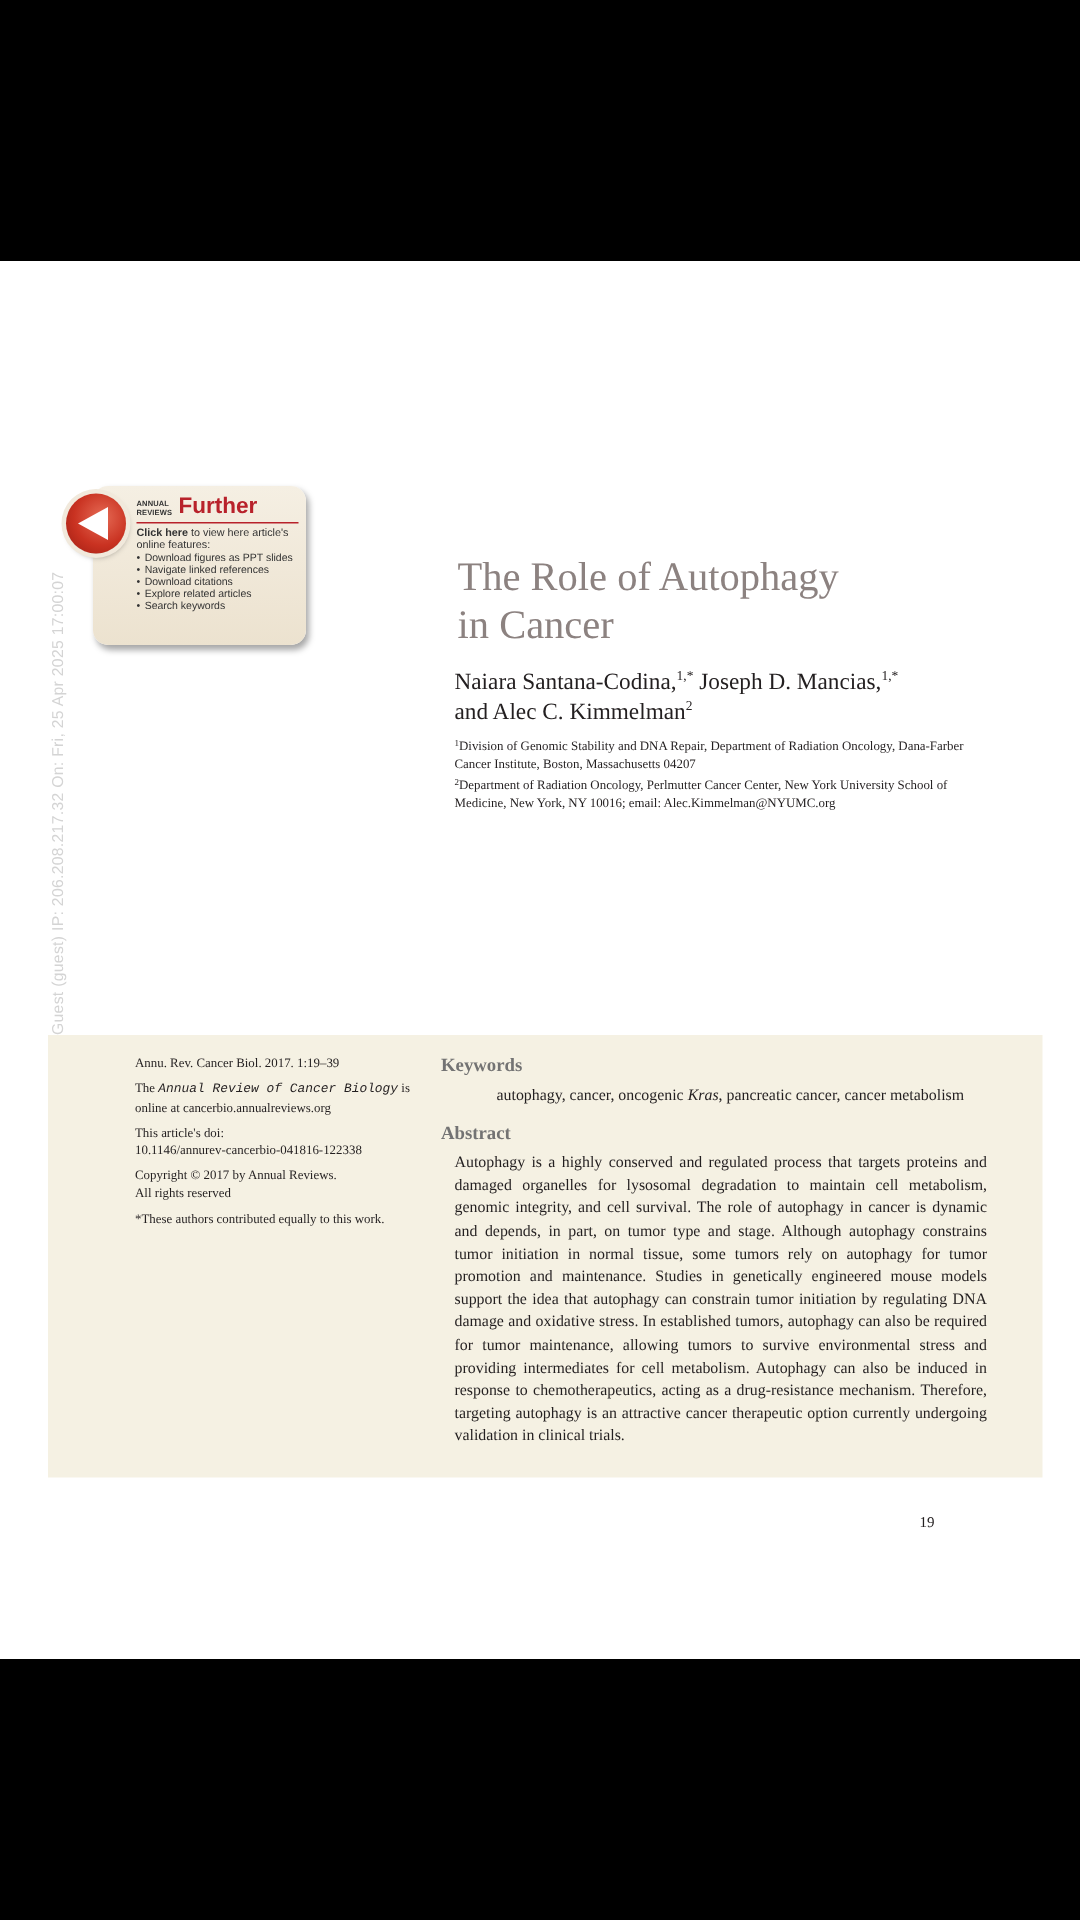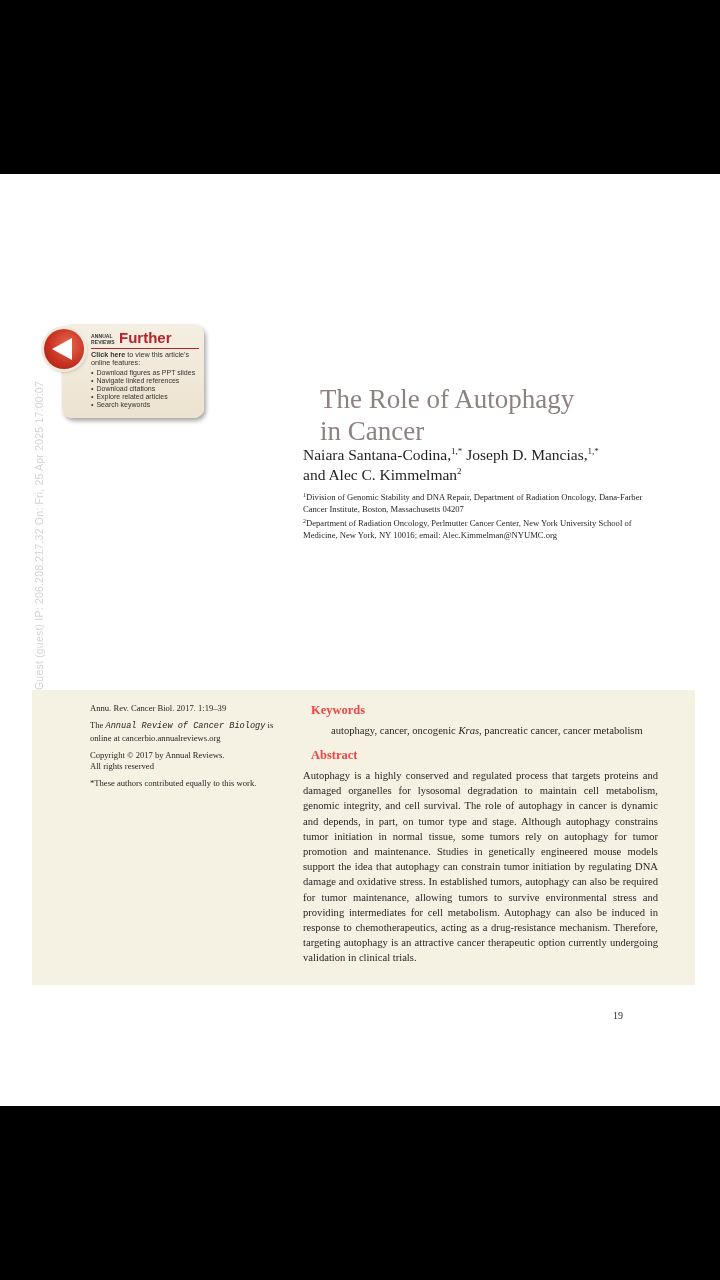--- a/index.html
+++ b/index.html
@@ -15,21 +15,21 @@
   }
   
   .watermark {
     position: absolute; left: 33px; top: 690px;
     transform-origin: 0 0; transform: rotate(-90deg);
     font-family: "Liberation Sans", "DejaVu Sans", sans-serif;
     font-size: 10.5px; color: #d4d4d4; white-space: nowrap; letter-spacing: 0.2px;
   }
   
   .further {
-    position: absolute; left: 62px; top: 324px; width: 142px; height: 94px;
+    position: absolute; left: 62px; top: 324px; width: 142px; height: 106px;
     background: linear-gradient(180deg, #f5efe3 0%, #ece2cf 100%);
     border-radius: 10px;
     box-shadow: 2px 3px 4px rgba(0,0,0,0.35);
     font-family: "Liberation Sans", "DejaVu Sans", sans-serif;
     cursor: pointer;
   }
   .further-circle {
     position: absolute; left: 44px; top: 329px; width: 40px; height: 40px;
     border-radius: 50%;
     background: radial-gradient(circle at 60% 40%, #e66b55 0%, #c93221 55%, #9c1c12 100%);
@@ -71,21 +71,21 @@
     position: absolute; left: 32px; top: 690px; width: 663px; height: 295px;
     background: #f5f1e3;
   }
   .side {
     position: absolute; left: 90px; top: 703px; width: 200px;
     font-size: 8.6px; line-height: 11.5px; color: #231f20;
   }
   .side p { margin: 0 0 5.5px 0; }
   .side i { font-style: italic; font-family: Liberation Mono, monospace; }
   .kw-head, .abs-head {
-    position: absolute; left: 311px; font-size: 12.5px; font-weight: bold; color: #ef4444;
+    position: absolute; left: 294px; font-size: 12.5px; font-weight: bold; color: #737373;
   }
   .kw-head { top: 703px; }
   .abs-head { top: 748px; }
   .kw-text {
     position: absolute; left: 303px; top: 724px; width: 360px;
     font-size: 10.6px; line-height: 14px; margin-left: 28px;
   }
   .abs-text {
     position: absolute; left: 303px; top: 768px; width: 355px;
     font-size: 10.6px; line-height: 15.2px; text-align: justify;
@@ -103,51 +103,52 @@
 
 <div class="further">
   <div class="fb-header">
     <div class="fb-ar">
       <div>ANNUAL</div>
       <div>REVIEWS</div>
     </div>
     <div class="fb-further">Further</div>
   </div>
   <div class="fb-rule"></div>
-  <div class="fb-click"><b>Click here</b><span> to view this article's online features:</span></div>
+  <div class="fb-click"><b>Click here</b><span> to view here article's online features:</span></div>
   <ul class="fb-list">
     <li>Download figures as PPT slides</li>
     <li>Navigate linked references</li>
     <li>Download citations</li>
     <li>Explore related articles</li>
     <li>Search keywords</li>
   </ul>
 </div>
 <div class="further-circle">
   <div class="tri"></div>
 </div>
 
-<h1 class="title" style="margin:18px">
+<h1 class="title" style="margin:3px">
   <span>The Role of Autophagy</span><br>
   <span>in Cancer</span>
 </h1>
 
 <div class="authors">
   <span>Naiara Santana-Codina,</span><sup>1,*</sup><span> Joseph D. Mancias,</span><sup>1,*</sup><br>
   <span>and Alec C. Kimmelman</span><sup>2</sup>
 </div>
 
 <div class="affil affil1"><sup>1</sup><span>Division of Genomic Stability and DNA Repair, Department of Radiation Oncology, Dana-Farber Cancer Institute, Boston, Massachusetts 04207</span></div>
 <div class="affil affil2"><sup>2</sup><span>Department of Radiation Oncology, Perlmutter Cancer Center, New York University School of Medicine, New York, NY 10016; email: Alec.Kimmelman@NYUMC.org</span></div>
 
 <div class="panel"></div>
 
 <div class="side">
   <p>Annu. Rev. Cancer Biol. 2017. 1:19–39</p>
   <p><span>The </span><i>Annual Review of Cancer Biology</i><span> is online at cancerbio.annualreviews.org</span></p>
+  <p><span>This article's doi:</span><br><span>10.1146/annurev-cancerbio-041816-122338</span></p>
   <p><span>Copyright © 2017 by Annual Reviews.</span><br><span>All rights reserved</span></p>
   <p>*These authors contributed equally to this work.</p>
 </div>
 
 <div class="kw-head">Keywords</div>
 <div class="kw-text"><span>autophagy, cancer, oncogenic </span><i>Kras</i><span>, pancreatic cancer, cancer metabolism</span></div>
 
 <div class="abs-head">Abstract</div>
 <div class="abs-text">Autophagy is a highly conserved and regulated process that targets proteins and damaged organelles for lysosomal degradation to maintain cell metabolism, genomic integrity, and cell survival. The role of autophagy in cancer is dynamic and depends, in part, on tumor type and stage. Although autophagy constrains tumor initiation in normal tissue, some tumors rely on autophagy for tumor promotion and maintenance. Studies in genetically engineered mouse models support the idea that autophagy can constrain tumor initiation by regulating DNA damage and oxidative stress. In established tumors, autophagy can also be required for tumor maintenance, allowing tumors to survive environmental stress and providing intermediates for cell metabolism. Autophagy can also be induced in response to chemotherapeutics, acting as a drug-resistance mechanism. Therefore, targeting autophagy is an attractive cancer therapeutic option currently undergoing validation in clinical trials.</div>
 

